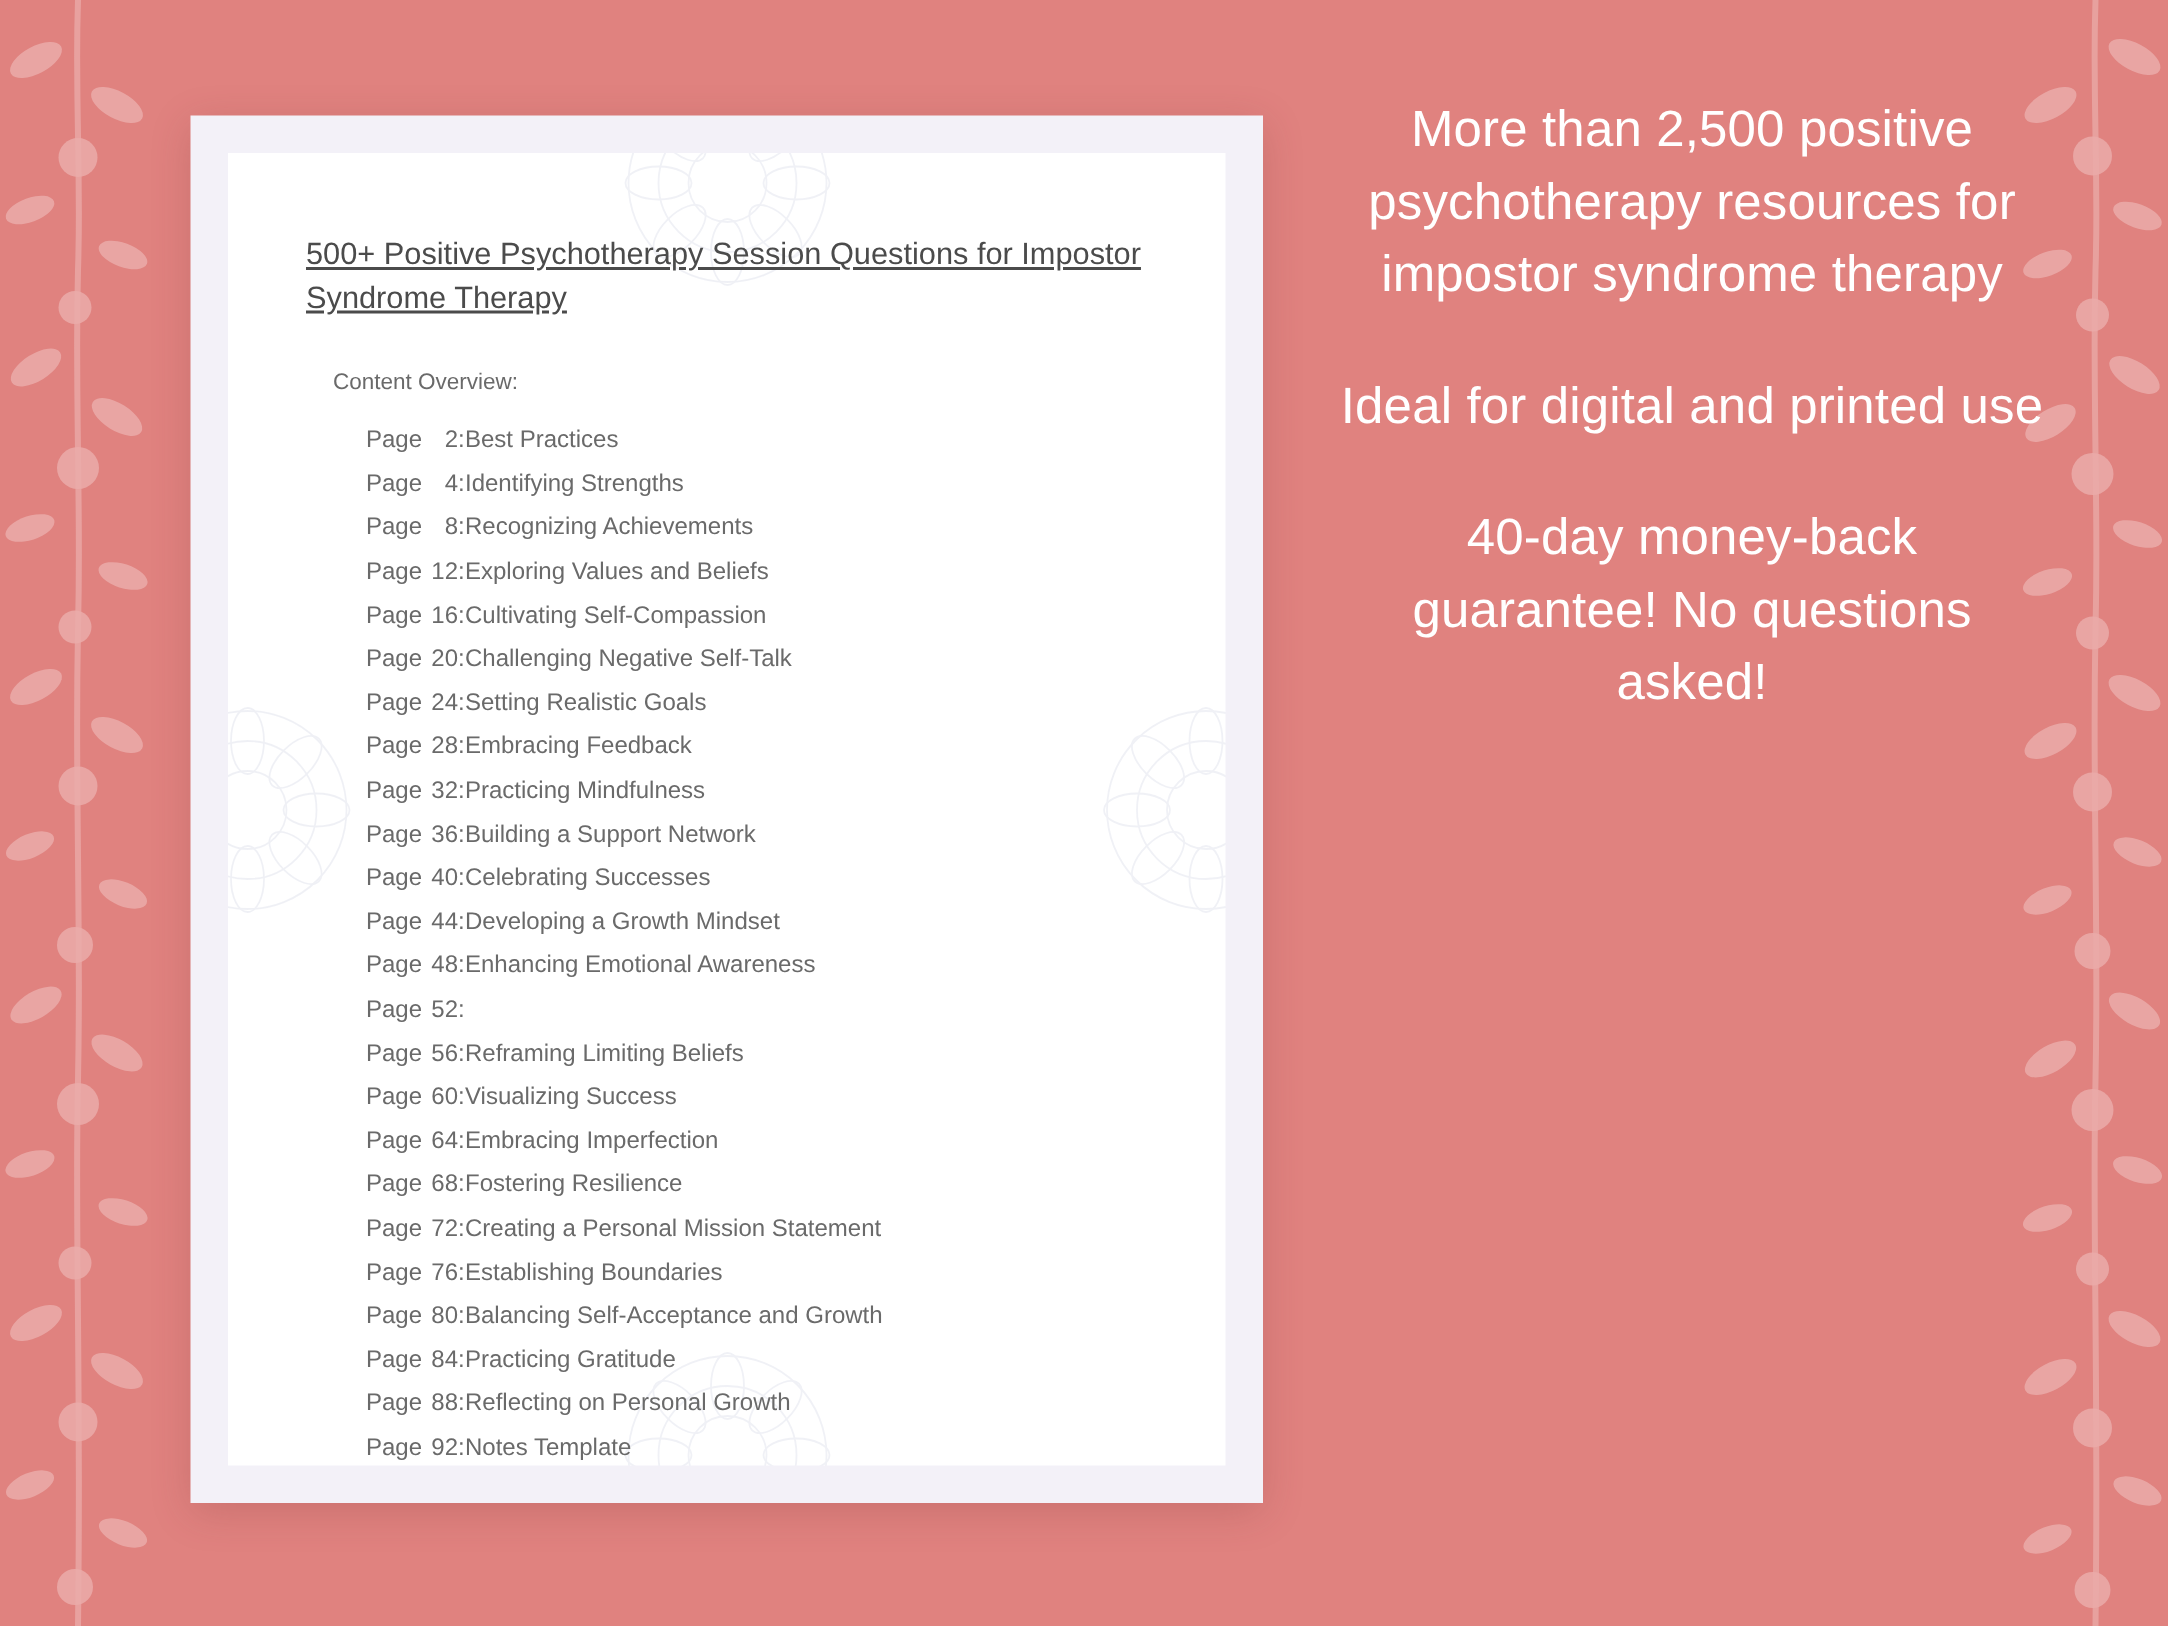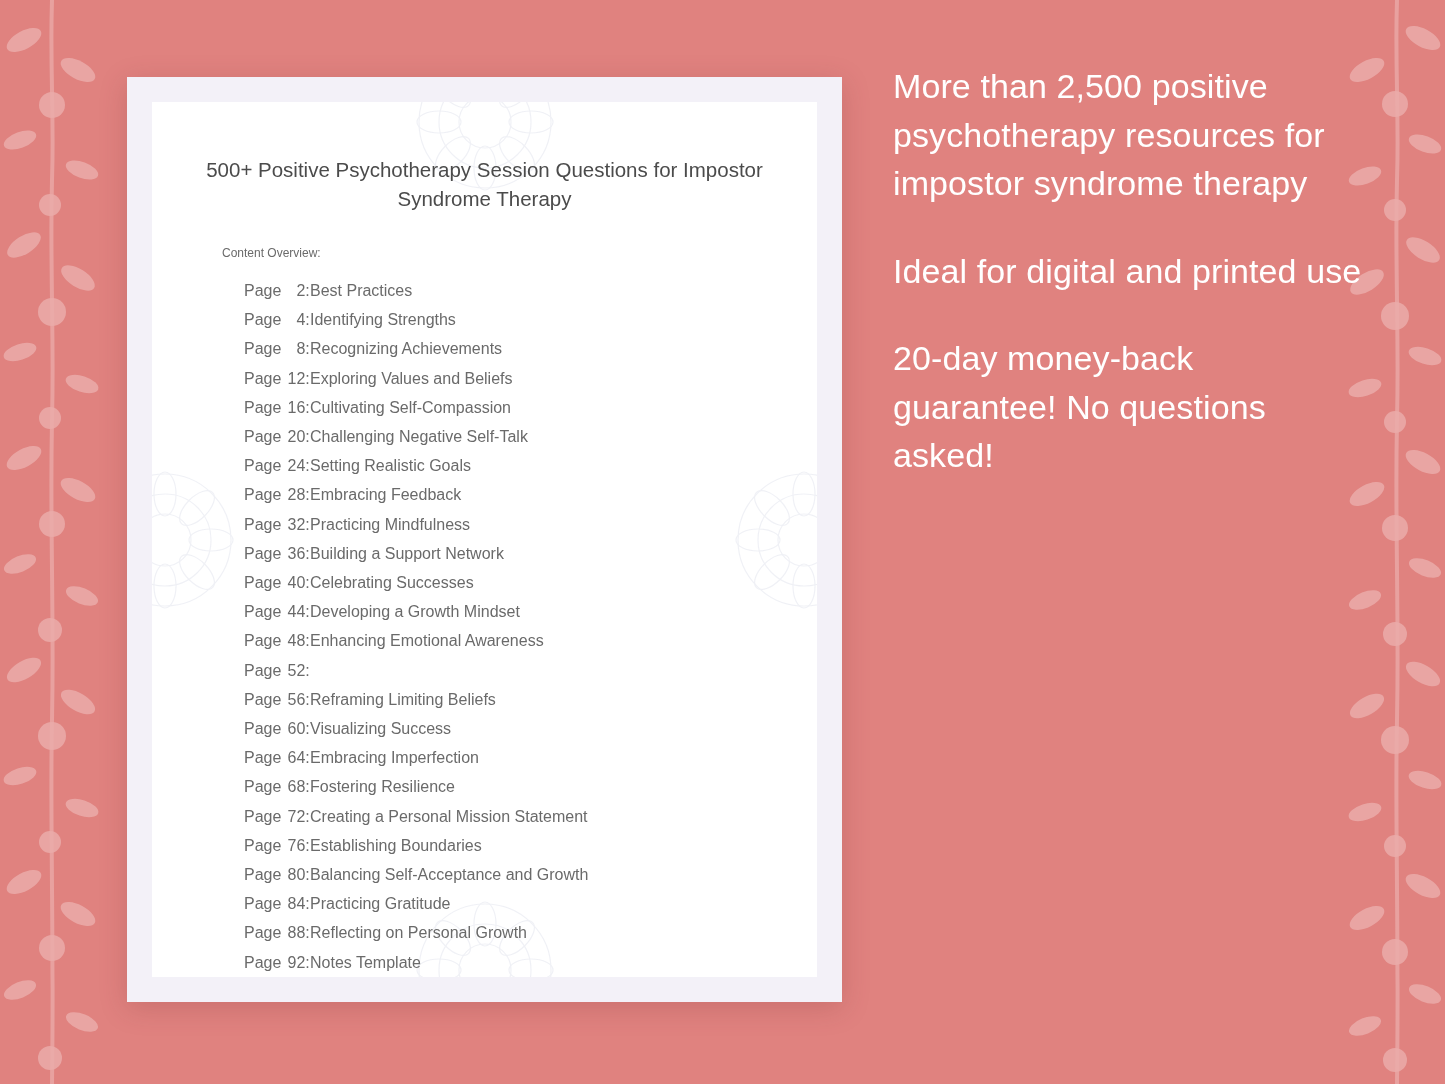--- a/index.html
+++ b/index.html
@@ -54,30 +54,31 @@
     pointer-events: none;
   }
   .mandala.top { top: -60px; left: 50%; transform: translateX(-50%); }
   .mandala.bottom { bottom: -78px; left: 50%; transform: translateX(-50%); }
   .mandala.leftm { left: -72px; top: 50%; transform: translateY(-50%); }
   .mandala.rightm { right: -72px; top: 50%; transform: translateY(-50%); }
 
   .doc-title {
     position: relative;
     margin: 53px 52px 0 52px;
-    text-align: center;
+    text-align: left;
     font-size: 20.5px;
     line-height: 29px;
     color: #4b4b4b;
     font-weight: 400;
+    text-decoration: underline;
   }
   .overview-label {
     position: relative;
     margin: 33px 0 0 70px;
-    font-size: 12px;
+    font-size: 15px;
     color: #6a6a6a;
   }
   .toc {
     position: relative;
     margin: 16px 0 0 92px;
     list-style: none;
     padding: 0;
   }
   .toc li {
     display: flex;
@@ -98,20 +99,21 @@
   }
   .toc .ttl { padding-left: 4px; }
 
   
   .bullets {
     position: absolute;
     left: 893px;
     top: 62px;
     width: 470px;
     color: #ffffff;
+    text-align: center;
   }
   .bullet {
     font-size: 34px;
     line-height: 48.5px;
     font-weight: 400;
     margin-bottom: 39px;
     letter-spacing: 0.1px;
   }
   .bullet:last-child { margin-bottom: 0; }
 </style>
@@ -369,14 +371,14 @@
           <span class="pg"><span>Page </span><span class="num">92:</span></span>
           <span class="ttl">Notes Template</span>
         </li>
       </ul>
   </div>
 </div>
 
 <div class="bullets" id="bullets">
     <div class="bullet">More than 2,500 positive psychotherapy resources for impostor syndrome therapy</div>
     <div class="bullet">Ideal for digital and printed use</div>
-    <div class="bullet">20-day money-back guarantee! No questions asked!</div>
+    <div class="bullet">40-day money-back guarantee! No questions asked!</div>
   </div>
 
 </body></html>

